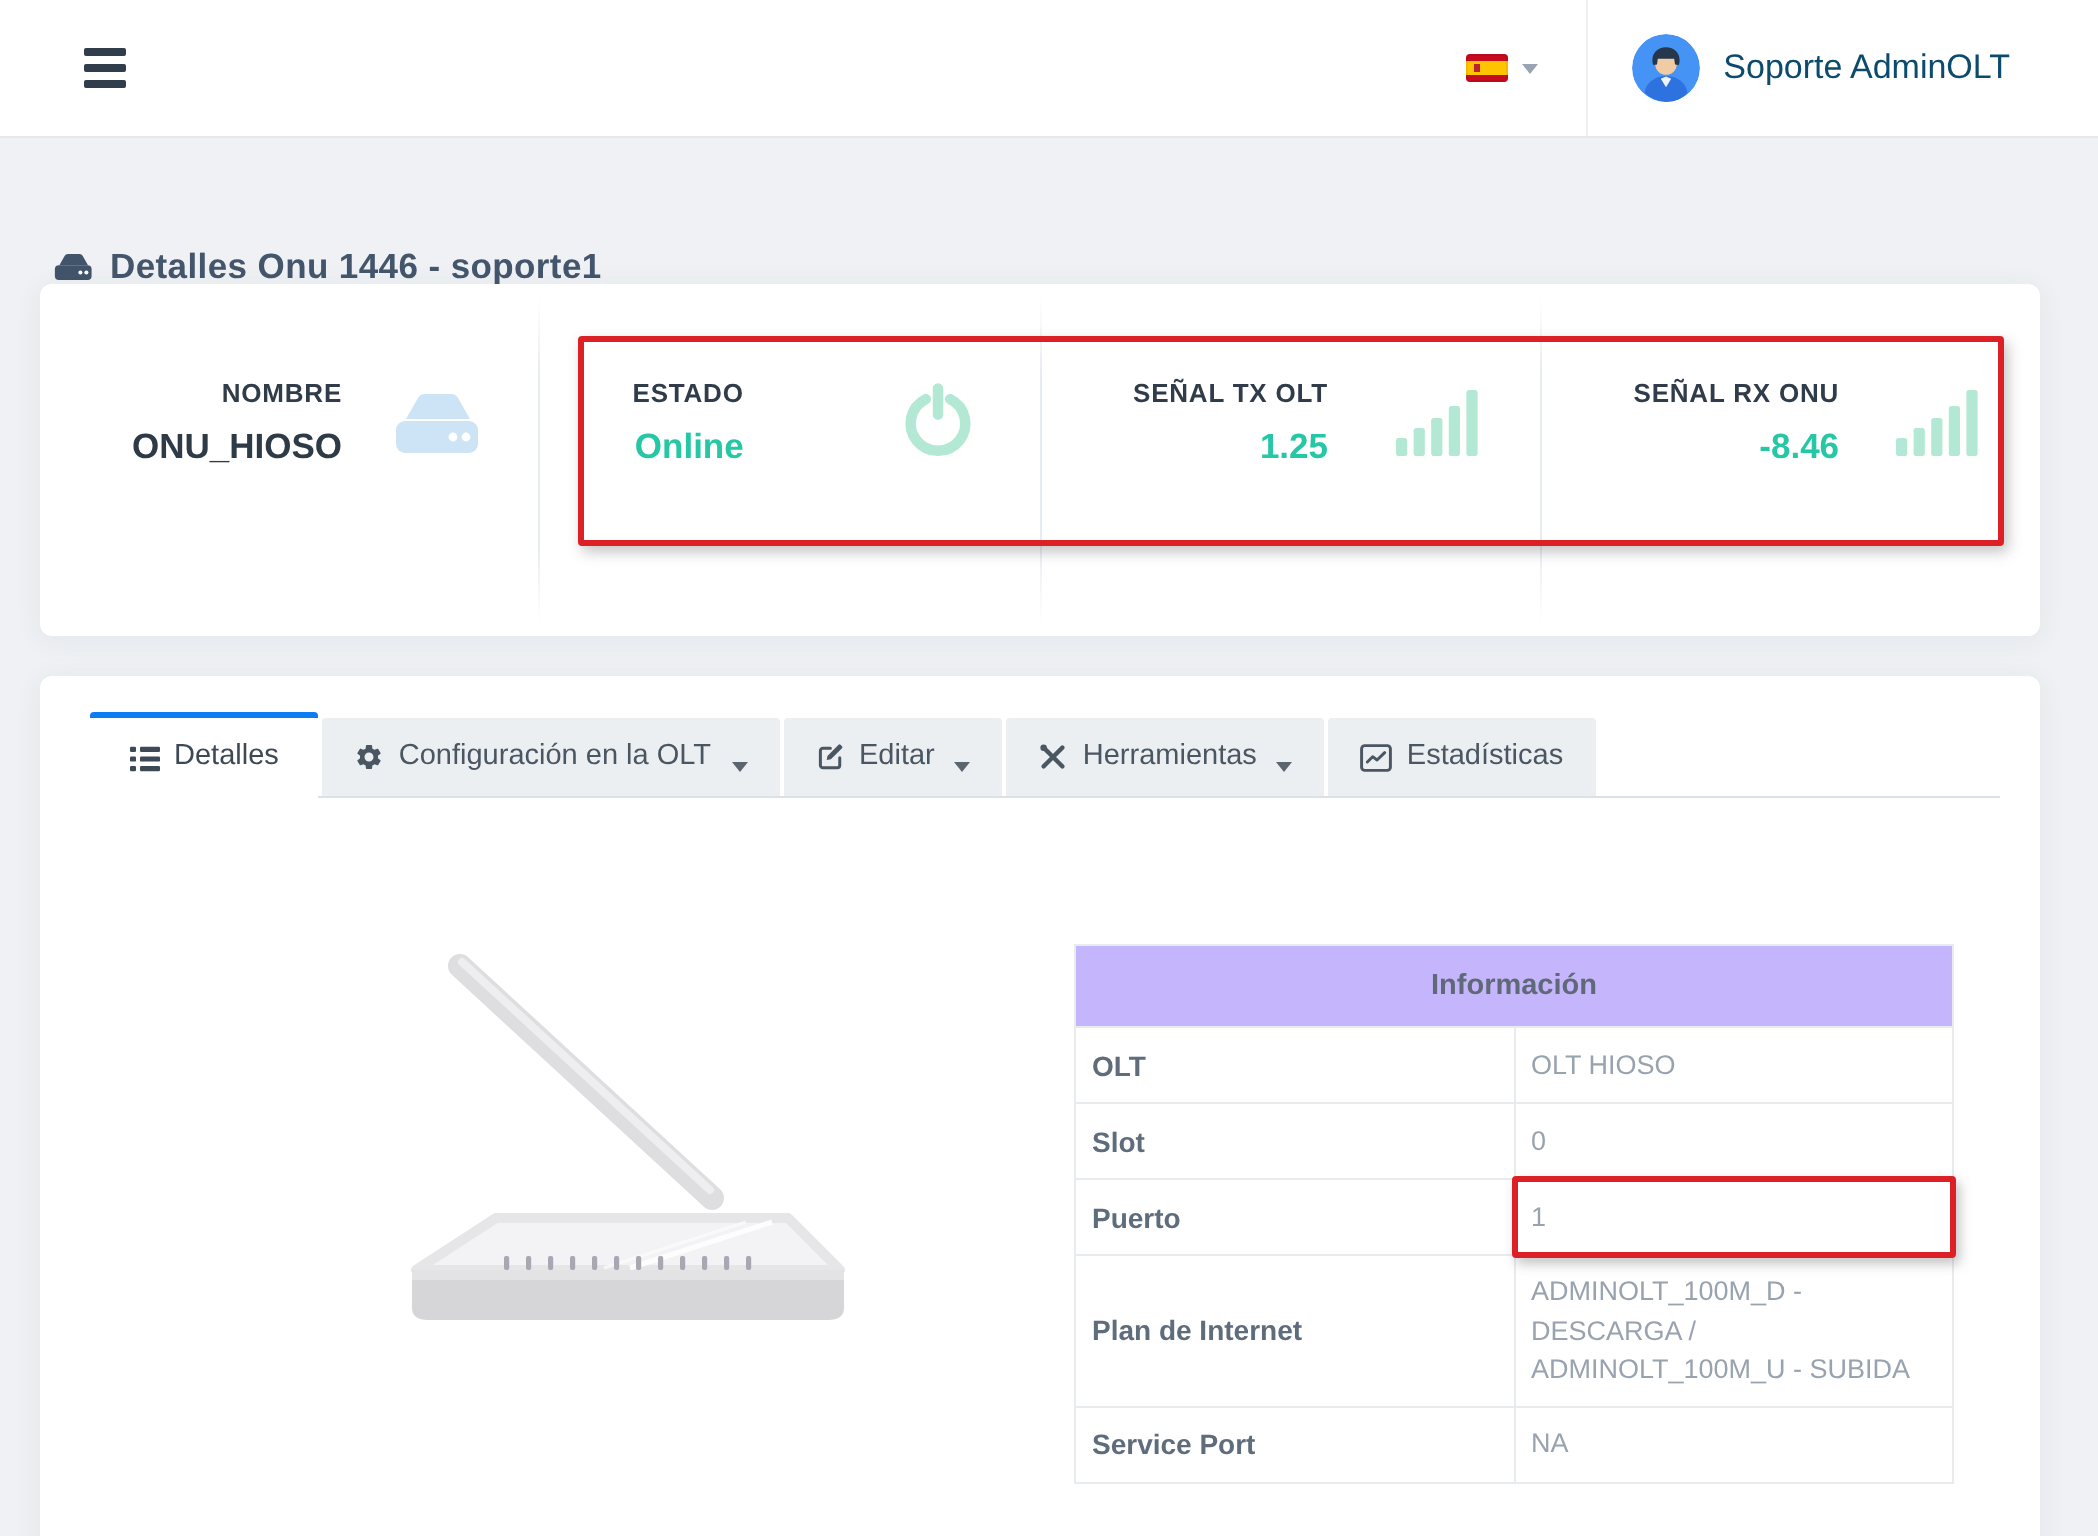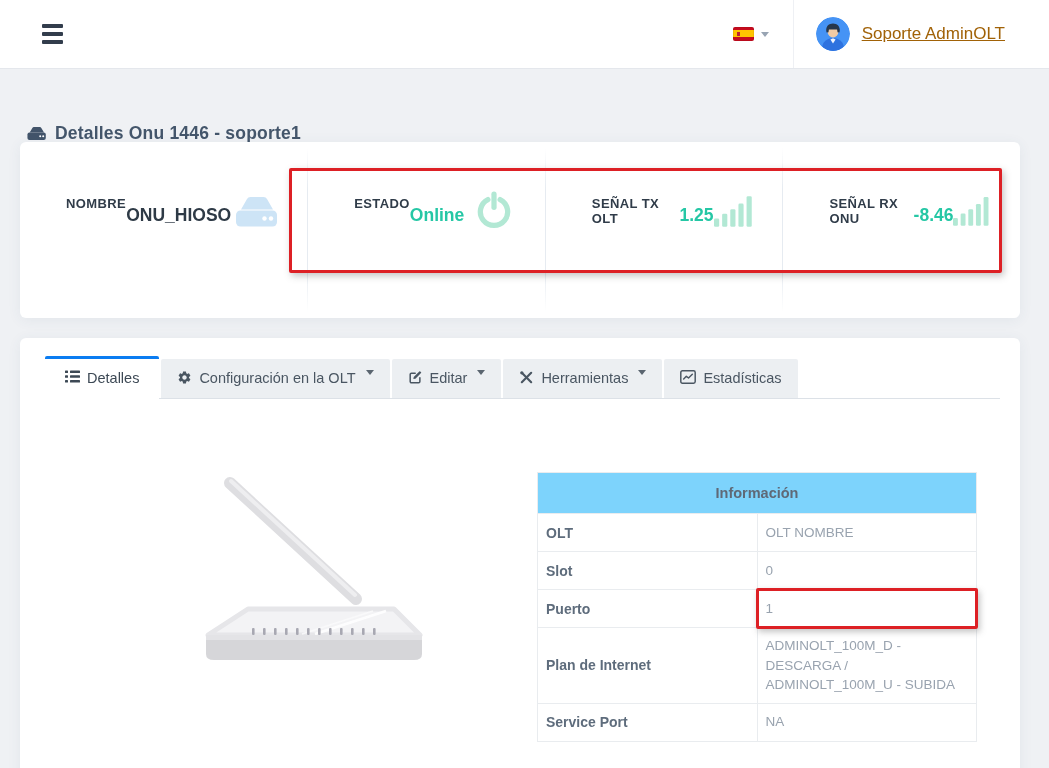--- a/index.html
+++ b/index.html
@@ -18,61 +18,61 @@
   .burger span{width:21px;height:4px;border-radius:1px;background:#323d4c;display:block;}
   .nav-right{display:flex;align-items:stretch;height:68px;}
   .lang{display:flex;align-items:center;gap:7px;padding:0 24px;cursor:pointer;}
   .flag{width:21px;height:14px;border-radius:2px;position:relative;overflow:hidden;
     background:linear-gradient(180deg,#c60b1e 0 25%,#ffc400 25% 75%,#c60b1e 75% 100%);
     box-shadow:0 0 0 1px rgba(0,0,0,.06) inset;}
   .flag i{position:absolute;left:4px;top:5px;width:3px;height:4px;background:#b23;display:block;}
   .caret{width:0;height:0;border-left:4px solid transparent;border-right:4px solid transparent;border-top:5px solid #98a4b3;}
   .user{display:flex;align-items:center;gap:12px;border-left:1px solid #eef0f4;padding:0 44px 0 22px;cursor:pointer;}
   .avatar{width:34px;height:34px;border-radius:50%;overflow:hidden;flex:0 0 auto;}
-  .user-name{font-size:17px;color:#a16207;text-decoration:underline;}
+  .user-name{font-size:17px;color:#0c4a6e;}
   
   .page-title{position:absolute;left:25px;top:94px;display:flex;align-items:center;gap:9px;margin-top:29px;}
   .page-title h1{margin:0;font-size:17.5px;font-weight:bold;color:#44566b;letter-spacing:.2px;}
   
   .card{position:absolute;background:#fff;border-radius:6px;box-shadow:0 2px 14px rgba(55,80,120,.07);}
   .stats-card{left:20px;top:142px;width:1000px;height:176px;}
   .stats-row{display:flex;height:100%;}
   .stat{flex:1;display:flex;align-items:center;justify-content:space-between;padding:0 30px 38px 46px;}
-  .stat-text{display:flex;flex-direction:row;}
+  .stat-text{display:flex;flex-direction:column;text-align:right;}
   .stat-label{font-size:13px;font-weight:bold;color:#303c49;letter-spacing:.4px;}
   .stat-value{font-size:17.5px;font-weight:bold;color:#2e3a46;margin-top:9px;}
   .stat-value.green{color:var(--accent-green,#25c7a5);}
   .v-divider{width:1px;background:linear-gradient(180deg,rgba(230,235,241,0) 0,#e6ebf1 25%,#e6ebf1 75%,rgba(230,235,241,0) 100%);margin:6px 0;}
   .stats-annotation{
     position:absolute;left:269px;top:26px;width:707px;height:99px;
     border:3px solid var(--annotation-red,#dd2025);border-radius:2px;
     box-shadow:2px 3px 7px rgba(90,90,90,.35);pointer-events:none;
   }
   
   .main-card{left:20px;top:338px;width:1000px;height:455px;padding-top:14px;box-sizing:border-box;}
   .tabbar{margin:0 20px 0 25px;display:flex;align-items:flex-end;border-bottom:1px solid #dce1e7;height:46px;}
   .tab{
-    background:#eceff2;color:#4a5662;font-size:14.5px;display:flex;align-items:flex-start;gap:7px;
+    background:#eceff2;color:#4a5662;font-size:14.5px;display:flex;align-items:flex-end;gap:7px;
     padding:11px 16px 12px;margin-right:2px;cursor:pointer;border-radius:2px 2px 0 0;white-space:nowrap;
   }
   .tab svg{flex:0 0 auto;}
   .tab.active{
     background:#fff;color:#3d4955;border-top:3px solid var(--tab-active-blue,#0b7cf1);
     padding:11px 20px 13px;margin-bottom:-1px;
   }
   .tab .caret{border-top-color:#5a6570;margin-left:3px;}
   
   .content{position:relative;height:380px;}
   .product{position:absolute;left:170px;top:70px;}
   .info-table{
     position:absolute;left:517px;top:73px;width:440px;border-collapse:collapse;table-layout:fixed;
     border:1px solid #e9ecef;font-size:14px;
   }
   .info-table th{
-    background:#7dd3fc;border:1px solid #e9ecef;height:38px;font-size:14.5px;font-weight:bold;color:#5f6977;
+    background:#c4b5fd;border:1px solid #e9ecef;height:38px;font-size:14.5px;font-weight:bold;color:#5f6977;
   }
   .info-table td{border:1px solid #e9ecef;vertical-align:middle;padding:8px 8px;}
   .info-table td.lbl{width:240px;font-weight:bold;color:#5e6c7c;height:38px;box-sizing:border-box;}
   .info-table td.lbl.tall{height:71px;}
   .info-table td.val{color:#99a3af;font-size:13.5px;line-height:1.45;position:relative;}
   .cell-annotation{
     position:absolute;left:-2px;top:-2px;right:-2px;bottom:-2px;
     border:3px solid var(--annotation-red,#dd2025);border-radius:2px;
     box-shadow:2px 3px 6px rgba(90,90,90,.35);pointer-events:none;
   }
@@ -257,21 +257,21 @@
 
     <table class="info-table">
       <thead>
         <tr>
             <th colspan="2">Información</th>
           </tr>
       </thead>
       <tbody>
         <tr>
           <td class="lbl">OLT</td>
-          <td class="val">OLT NOMBRE</td>
+          <td class="val">OLT HIOSO</td>
         </tr>
         <tr>
           <td class="lbl">Slot</td>
           <td class="val">0</td>
         </tr>
         <tr>
           <td class="lbl">Puerto</td>
           <td class="val">
             <span>1</span>
             <div class="cell-annotation"></div>

